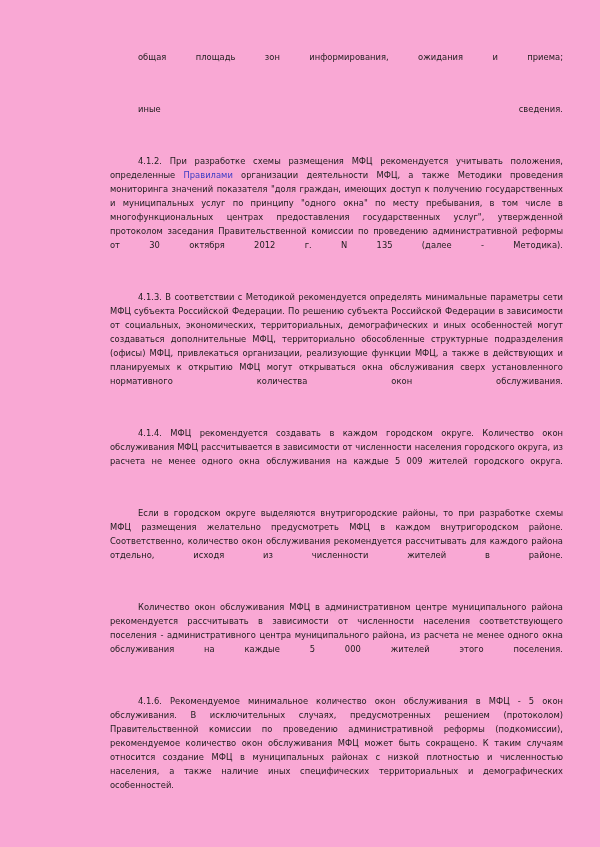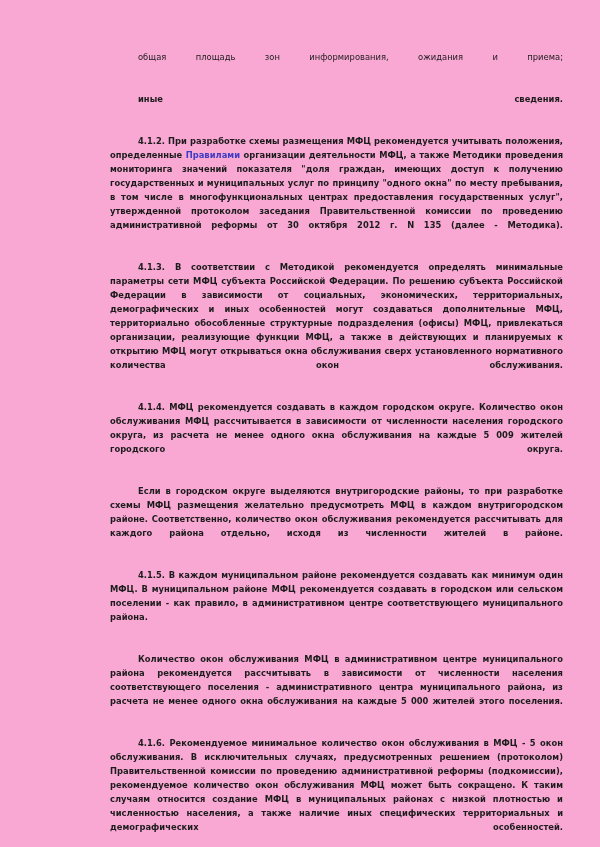--- a/index.html
+++ b/index.html
@@ -31,22 +31,21 @@
     padding: 0;
     font-size: 8.35px;
     line-height: 14.0px;
     text-align: justify;
     text-justify: inter-word;
     letter-spacing: 0.02px;
     word-spacing: 0.1px;
     color: #1c1c1c;
   }
   p.para + p.para {
-    margin-top: 14px;
-    font-weight: bold;
+    margin-top: 24px;
   }
   p.indent {
     text-indent: 28px;
   }
   
   p.para::after {
     content: "";
     display: inline-block;
     width: 100%;
   }
@@ -67,20 +66,19 @@
 
     <p class="para indent"><span>4.1.2. При разработке схемы размещения МФЦ рекомендуется учитывать положения, определенные </span><a href="#" class="doclink">Правилами</a><span> организации деятельности МФЦ, а также Методики проведения мониторинга значений показателя "доля граждан, имеющих доступ к получению государственных и муниципальных услуг по принципу "одного окна" по месту пребывания, в том числе в многофункциональных центрах предоставления государственных услуг", утвержденной протоколом заседания Правительственной комиссии по проведению административной реформы от 30 октября 2012 г. N 135 (далее - Методика).</span></p>
 
     <p class="para indent">4.1.3. В соответствии с Методикой рекомендуется определять минимальные параметры сети МФЦ субъекта Российской Федерации. По решению субъекта Российской Федерации в зависимости от социальных, экономических, территориальных, демографических и иных особенностей могут создаваться дополнительные МФЦ, территориально обособленные структурные подразделения (офисы) МФЦ, привлекаться организации, реализующие функции МФЦ, а также в действующих и планируемых к открытию МФЦ могут открываться окна обслуживания сверх установленного нормативного количества окон обслуживания.</p>
 
     <p class="para indent">4.1.4. МФЦ рекомендуется создавать в каждом городском округе. Количество окон обслуживания МФЦ рассчитывается в зависимости от численности населения городского округа, из расчета не менее одного окна обслуживания на каждые 5 009 жителей городского округа.</p>
 
     <p class="para indent">Если в городском округе выделяются внутригородские районы, то при разработке схемы МФЦ размещения желательно предусмотреть МФЦ в каждом внутригородском районе. Соответственно, количество окон обслуживания рекомендуется рассчитывать для каждого района отдельно, исходя из численности жителей в районе.</p>
 
 
-    <p class="para indent">4.1.5. В каждом муниципальном районе рекомендуется создавать как минимум один МФЦ. В муниципальном районе МФЦ рекомендуется создавать в городском или сельском поселении - как правило, в административном центре соответствующего муниципального района.</p>
 
     <p class="para indent">Количество окон обслуживания МФЦ в административном центре муниципального района рекомендуется рассчитывать в зависимости от численности населения соответствующего поселения - административного центра муниципального района, из расчета не менее одного окна обслуживания на каждые 5 000 жителей этого поселения.</p>
 
     <p class="para indent">4.1.6. Рекомендуемое минимальное количество окон обслуживания в МФЦ - 5 окон обслуживания. В исключительных случаях, предусмотренных решением (протоколом) Правительственной комиссии по проведению административной реформы (подкомиссии), рекомендуемое количество окон обслуживания МФЦ может быть сокращено. К таким случаям относится создание МФЦ в муниципальных районах с низкой плотностью и численностью населения, а также наличие иных специфических территориальных и демографических особенностей.</p>
 
   </div>
 </div>
 
 </body></html>

